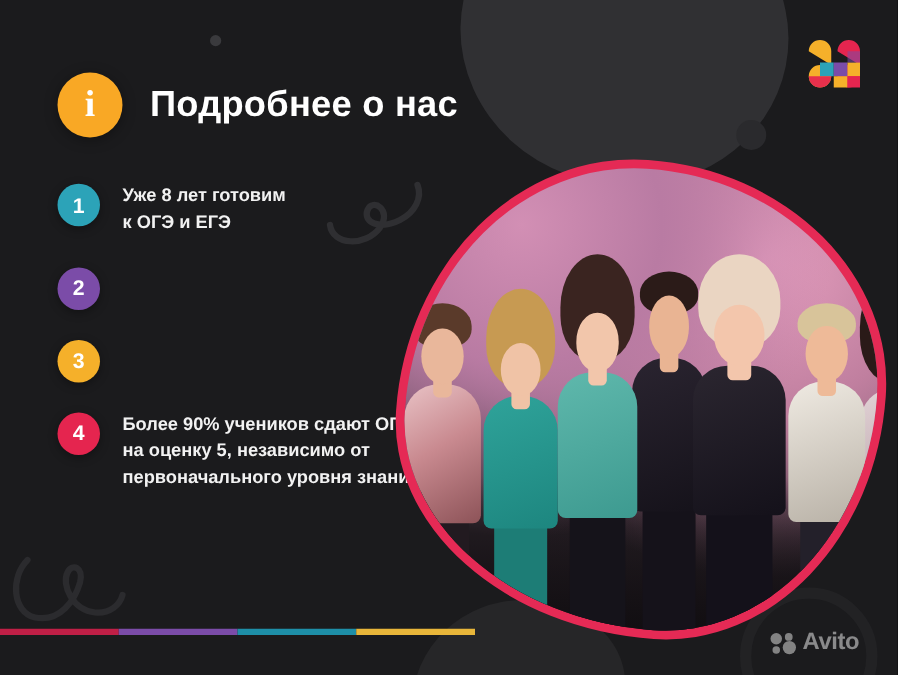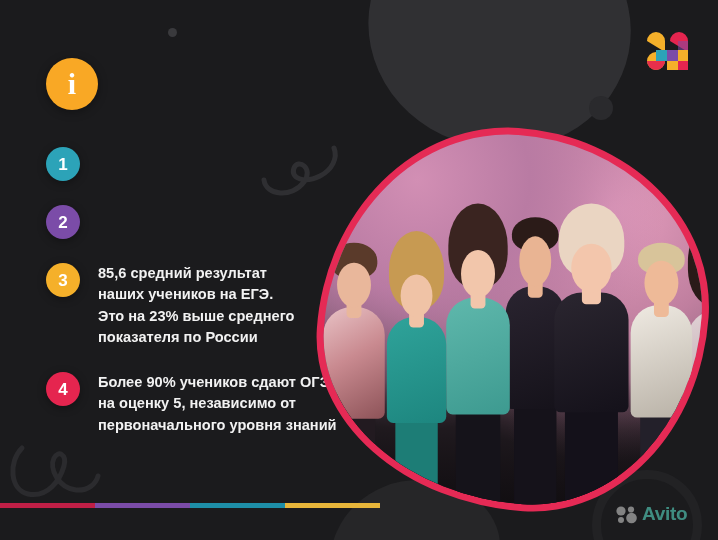--- a/index.html
+++ b/index.html
@@ -109,21 +109,21 @@
   .seg{height:100%;}
 
   
   .logo{position:absolute;left:645px;top:30px;width:50px;height:42px;}
 
   
   .avito{
     position:absolute;left:616px;top:503px;display:flex;align-items:center;gap:5px;
     opacity:.55;
   }
-  .avito-text{color:#5eead4;font-size:19px;font-weight:bold;letter-spacing:-.3px;}
+  .avito-text{color:#e5e5e5;font-size:19px;font-weight:bold;letter-spacing:-.3px;}
 </style>
 </head>
 <body>
 
 <div id="slide">
 
   <div class="bg-blob-a"></div>
   <div class="bg-blob-b"></div>
   <div class="bg-dot-1"></div>
   <div class="bg-dot-2"></div>
@@ -153,32 +153,33 @@
       <rect x="22" y="31" width="11" height="9" fill="#F5B02A"></rect>
       <rect x="33" y="31" width="10" height="9" fill="#E5254F"></rect>
       <rect x="33" y="11" width="10" height="9" fill="#7B4CA8" opacity=".55"></rect>
     </g>
   </svg>
 
   <div class="header">
     <div class="info-badge">
       <span class="glyph">i</span>
     </div>
+    <div class="title">Подробнее о нас</div>
   </div>
 
   <div class="list">
       <div class="item">
         <div class="num" style="background: rgb(44, 163, 184);">1</div>
+        <div class="item-text">Уже 8 лет готовим<br>к ОГЭ и ЕГЭ</div>
       </div>
       <div class="item">
         <div class="num" style="background: rgb(123, 76, 168);">2</div>
       </div>
       <div class="item">
         <div class="num" style="background: rgb(245, 176, 42);">3</div>
-        <div class="item-text">85,6 средний результат<br>наших учеников на ЕГЭ.<br>Это на 23% выше среднего<br>показателя по России</div>
       </div>
       <div class="item">
         <div class="num" style="background: rgb(229, 37, 79);">4</div>
         <div class="item-text">Более 90% учеников сдают ОГЭ<br>на оценку 5, независимо от<br>первоначального уровня знаний</div>
       </div>
     </div>
 
   <div class="photo-wrap">
     <div class="photo-outline"></div>
     <div class="photo-clip">

